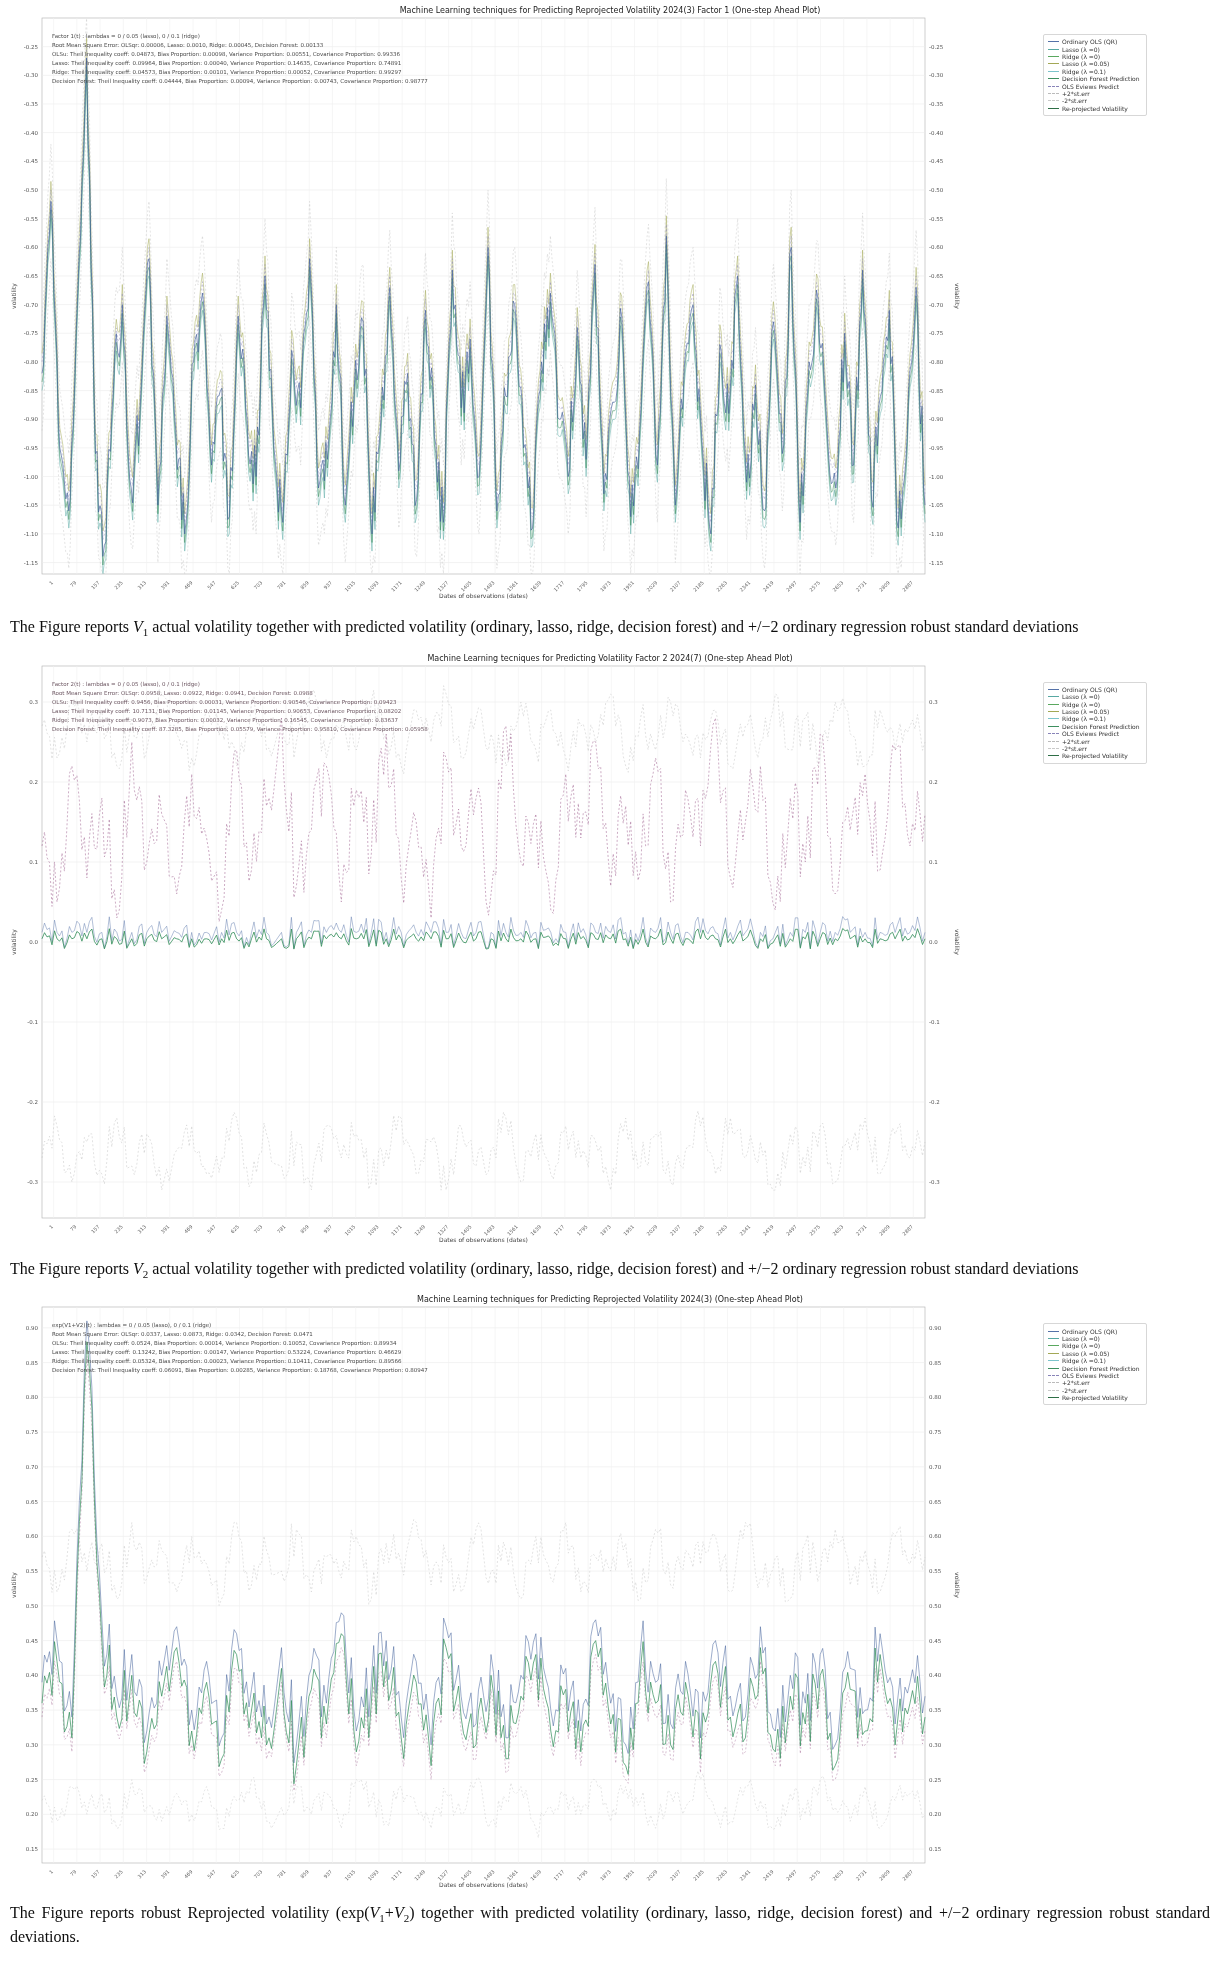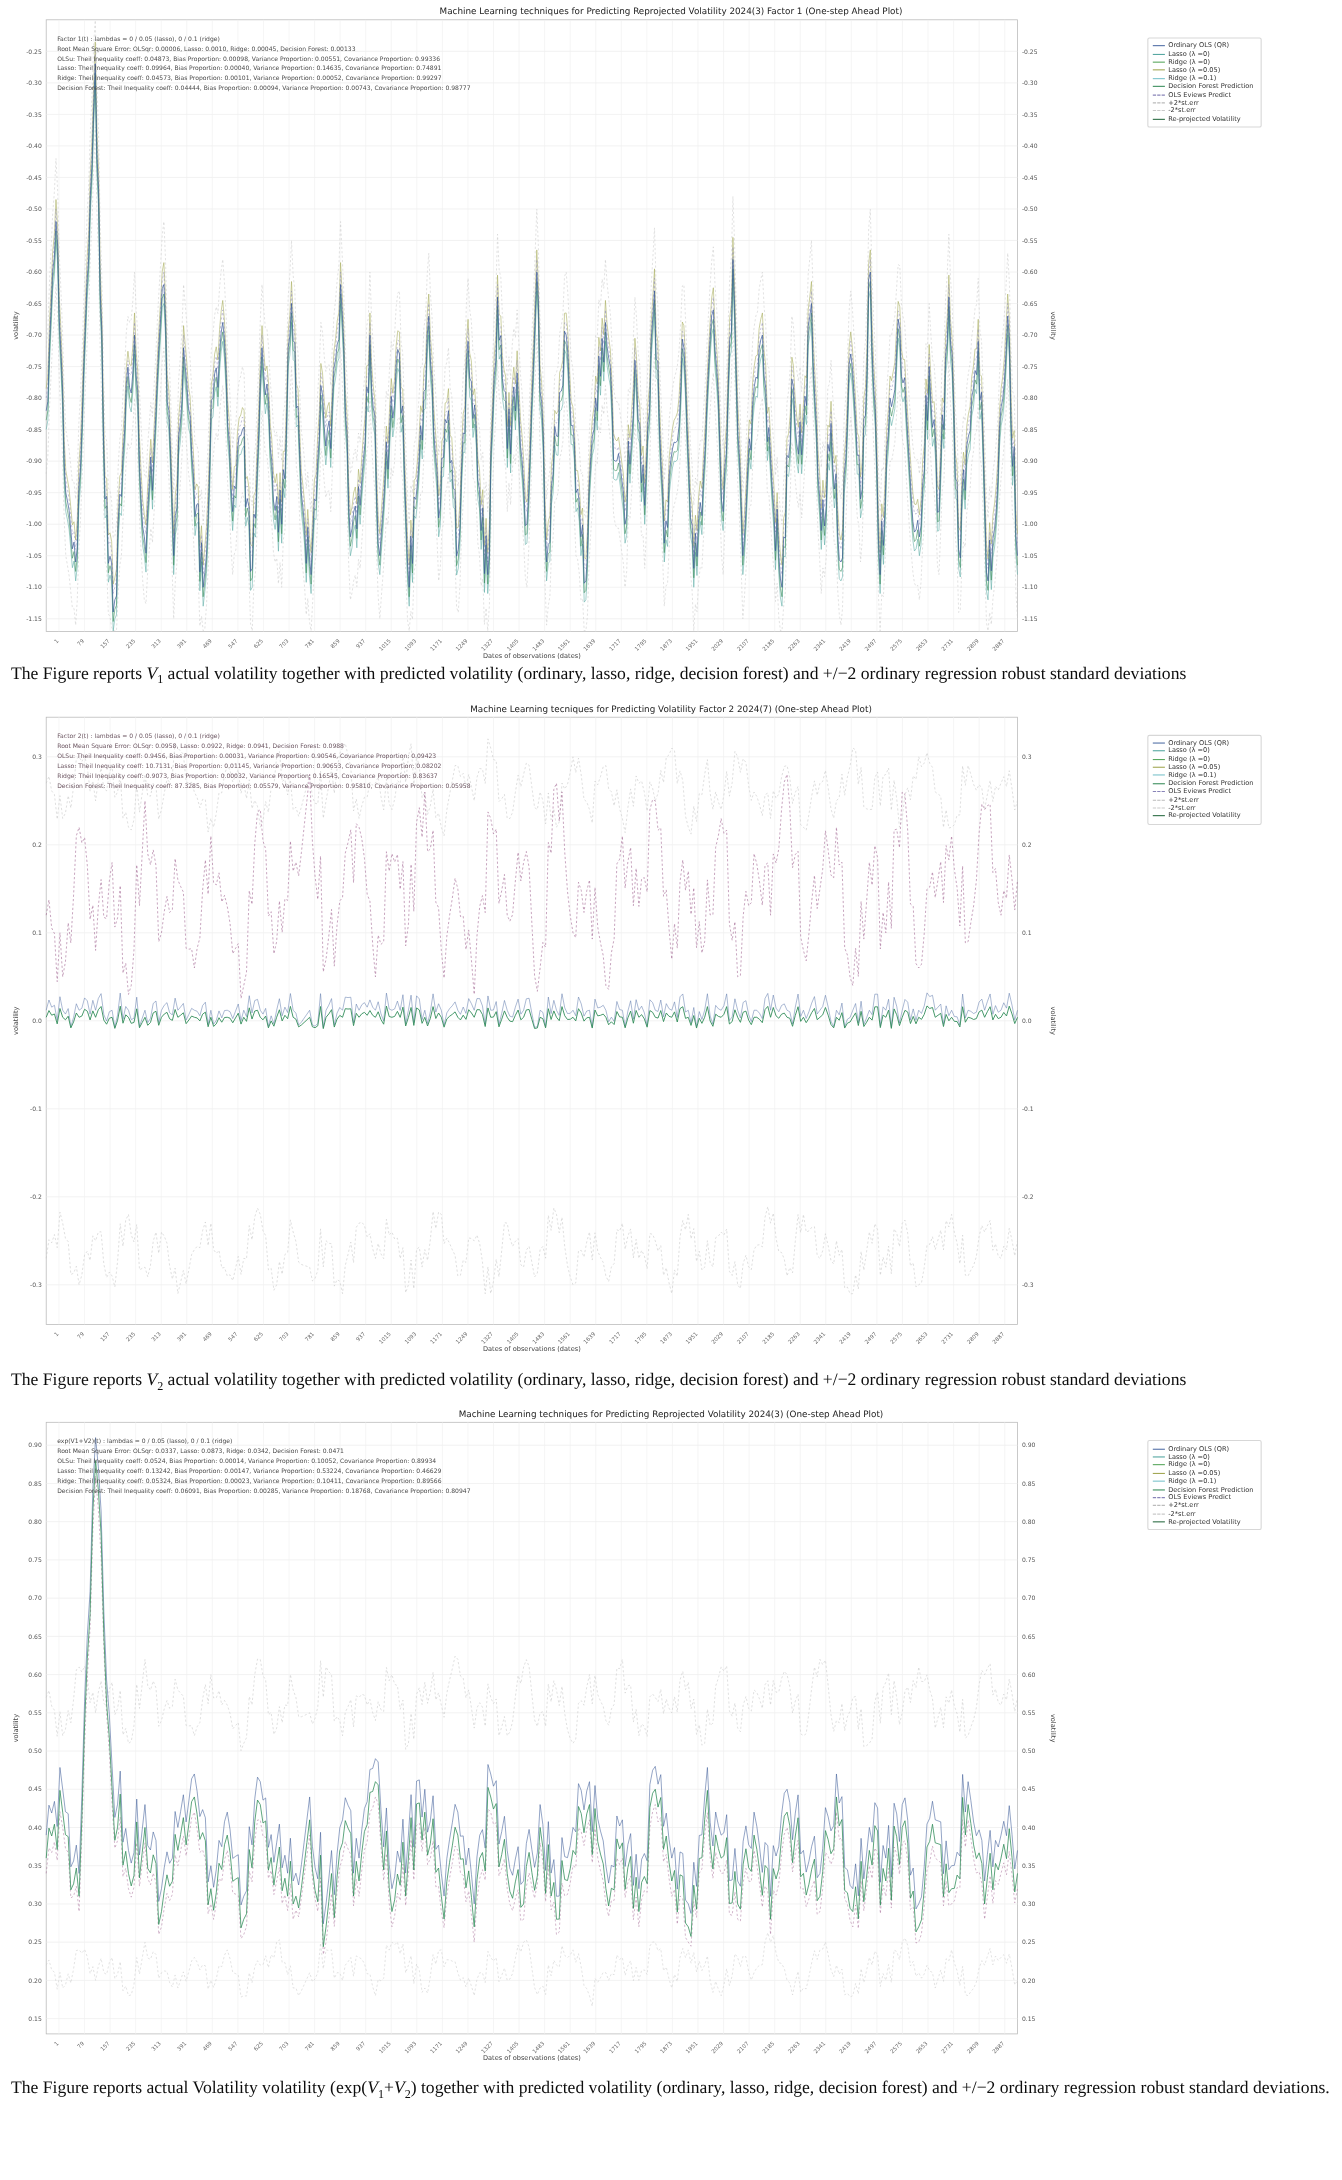--- a/index.html
+++ b/index.html
@@ -12,21 +12,21 @@
   .annotation-line{font-size:5.5px;line-height:9px;white-space:nowrap;}
   .legend{position:absolute;background:#fff;border:1px solid #d7d7d7;border-radius:2px;
           padding:3px 6px 3px 4px;z-index:6;}
   .legend-row{display:flex;align-items:center;height:7.4px;}
   .legend-marker{width:11px;height:0;border-top-width:1px;border-top-style:solid;margin-right:3px;flex:none;}
   .legend-label{font-size:6px;color:#333;white-space:nowrap;}
   .caption{font-family:"Liberation Serif","DejaVu Serif",serif;font-size:16px;color:#0d0d0d;
            text-align:justify;margin:0 10px;line-height:1.32;}
   .caption i{font-style:italic;}
   .caption sub{font-size:11px;}
-  .cap1{margin-top:2px;margin-bottom:8px;}
+  .cap1{margin-top:16px;margin-bottom:8px;}
   .cap2{margin-top:10px;margin-bottom:8px;font-family:Liberation Serif, serif;}
   .cap3{margin-top:10px;margin-bottom:6px;}
 </style>
 </head>
 <body>
 
 <div class="figure" id="fig0" style="height:600px">
   <div class="fig-title" style="top:6px">Machine Learning techniques for Predicting Reprojected Volatility 2024(3) Factor 1 (One-step Ahead Plot)</div>
   <div class="plot-wrap" style="left:42px;top:18px">
       <svg width="1023" height="602">
@@ -583,13 +583,13 @@
       <div class="legend-row">
         <span class="legend-marker" style="border-top-color: rgb(201, 201, 201); border-top-style: dashed;"></span>
         <span class="legend-label">-2*st.err</span>
       </div>
       <div class="legend-row">
         <span class="legend-marker" style="border-top-color: rgb(46, 110, 70); border-top-style: solid;"></span>
         <span class="legend-label">Re-projected Volatility</span>
       </div>
     </div>
 </div>
-<p class="caption cap3"><span>The Figure reports actual Volatility volatility (exp(</span><i>V</i><sub>1</sub><span>+</span><i>V</i><sub>2</sub><span>) together with predicted volatility (ordinary, lasso, ridge, decision forest) and +/−2 ordinary regression robust standard deviations.</span></p>
+<p class="caption cap3"><span>The Figure reports robust Reprojected volatility (exp(</span><i>V</i><sub>1</sub><span>+</span><i>V</i><sub>2</sub><span>) together with predicted volatility (ordinary, lasso, ridge, decision forest) and +/−2 ordinary regression robust standard deviations.</span></p>
 
 </body></html>

